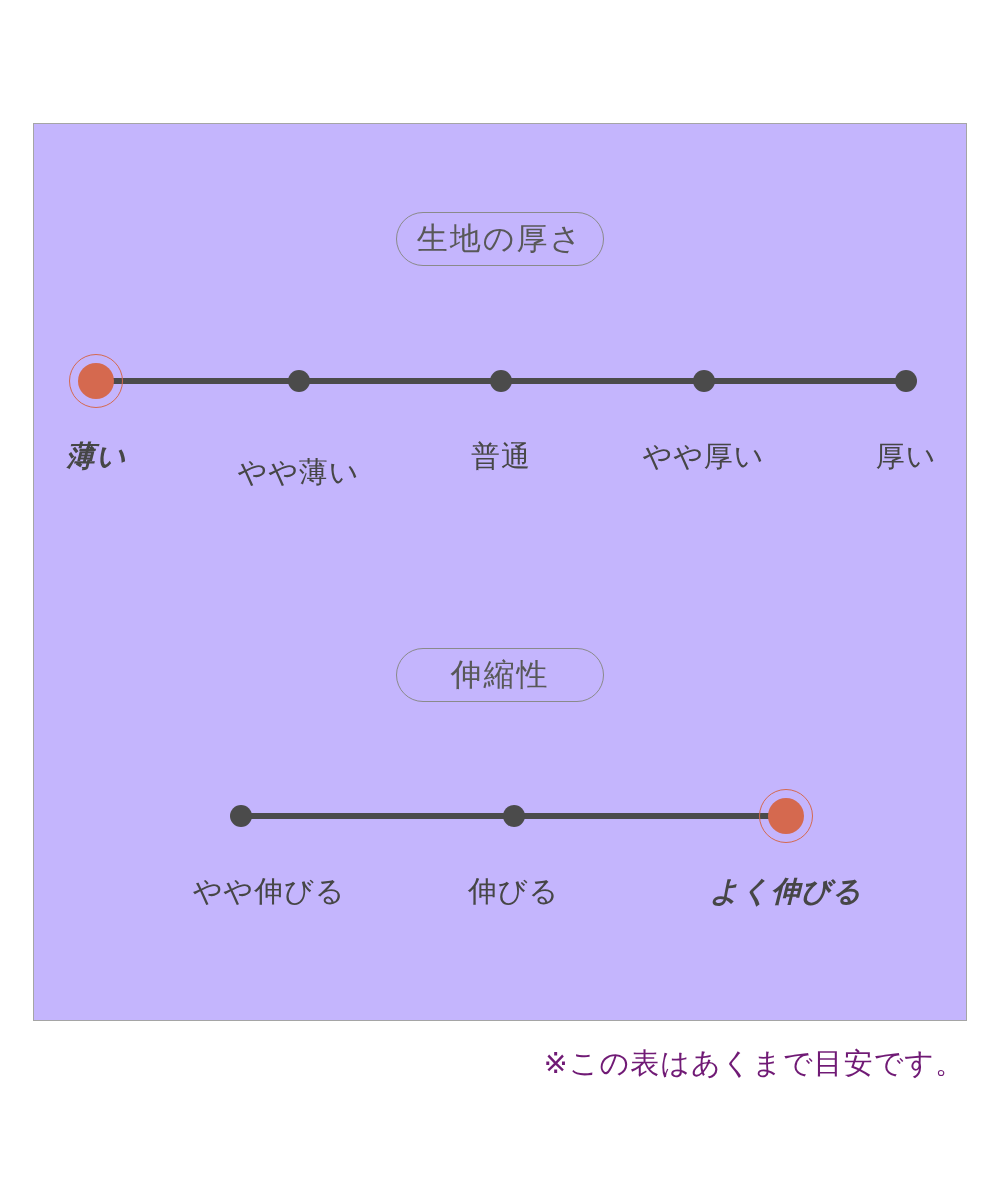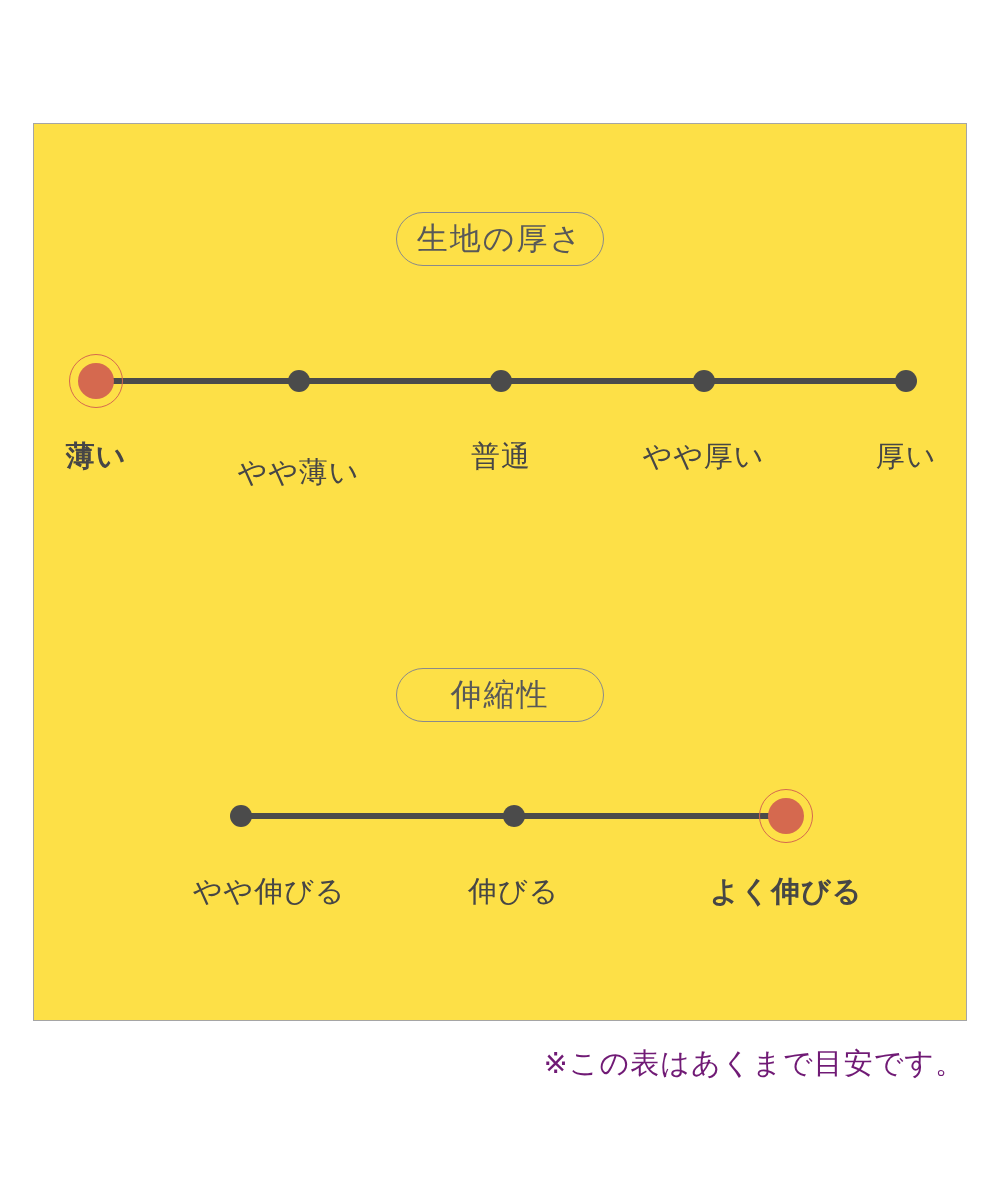--- a/index.html
+++ b/index.html
@@ -9,39 +9,39 @@
     position: relative;
     overflow: hidden;
     font-family: "Liberation Sans", "DejaVu Sans", sans-serif;
     color: var(--text, #464646);
   }
   .frame {
     position: absolute;
     left: 33px; top: 123px;
     width: 934px; height: 898px;
     border: 1px solid var(--frame-border, #a5a5a5);
-    background: #fde047;
+    background: #c4b5fd;
   }
   .pill {
     position: absolute;
     left: 50%;
     transform: translateX(-50%);
     width: 208px; height: 54px;
     border: 1.5px solid var(--pill-border, #8a8a8a);
     border-radius: 28px;
     display: flex;
     align-items: center;
     justify-content: center;
     font-size: 31px;
     letter-spacing: 2px;
     color: #585858;
     white-space: nowrap;
   }
   .pill.pill-thickness { top: 88px; }
-  .pill.pill-stretch   { top: 544px; align-items: center; }
+  .pill.pill-stretch   { top: 524px; align-items: center; }
   .scale {
     position: absolute;
     height: 0;
   }
   .scale::before {
     content: "";
     position: absolute;
     left: 0; right: 0;
     top: -3px;
     height: 6px;
@@ -73,21 +73,21 @@
   .scale-label {
     position: absolute;
     top: 60px;
     transform: translateX(-50%);
     font-size: 29px;
     line-height: 30px;
     letter-spacing: 1px;
     white-space: nowrap;
     color: var(--text, #464646);
   }
-  .scale-label.bold { font-weight: bold; }
+  .scale-label.bold { font-weight: bold; font-style: italic; }
   .note {
     position: absolute;
     right: 35px;
     top: 1044px;
     font-size: 29px;
     line-height: 38px;
     letter-spacing: 1px;
     color: #701a75;
     white-space: nowrap;
   }

